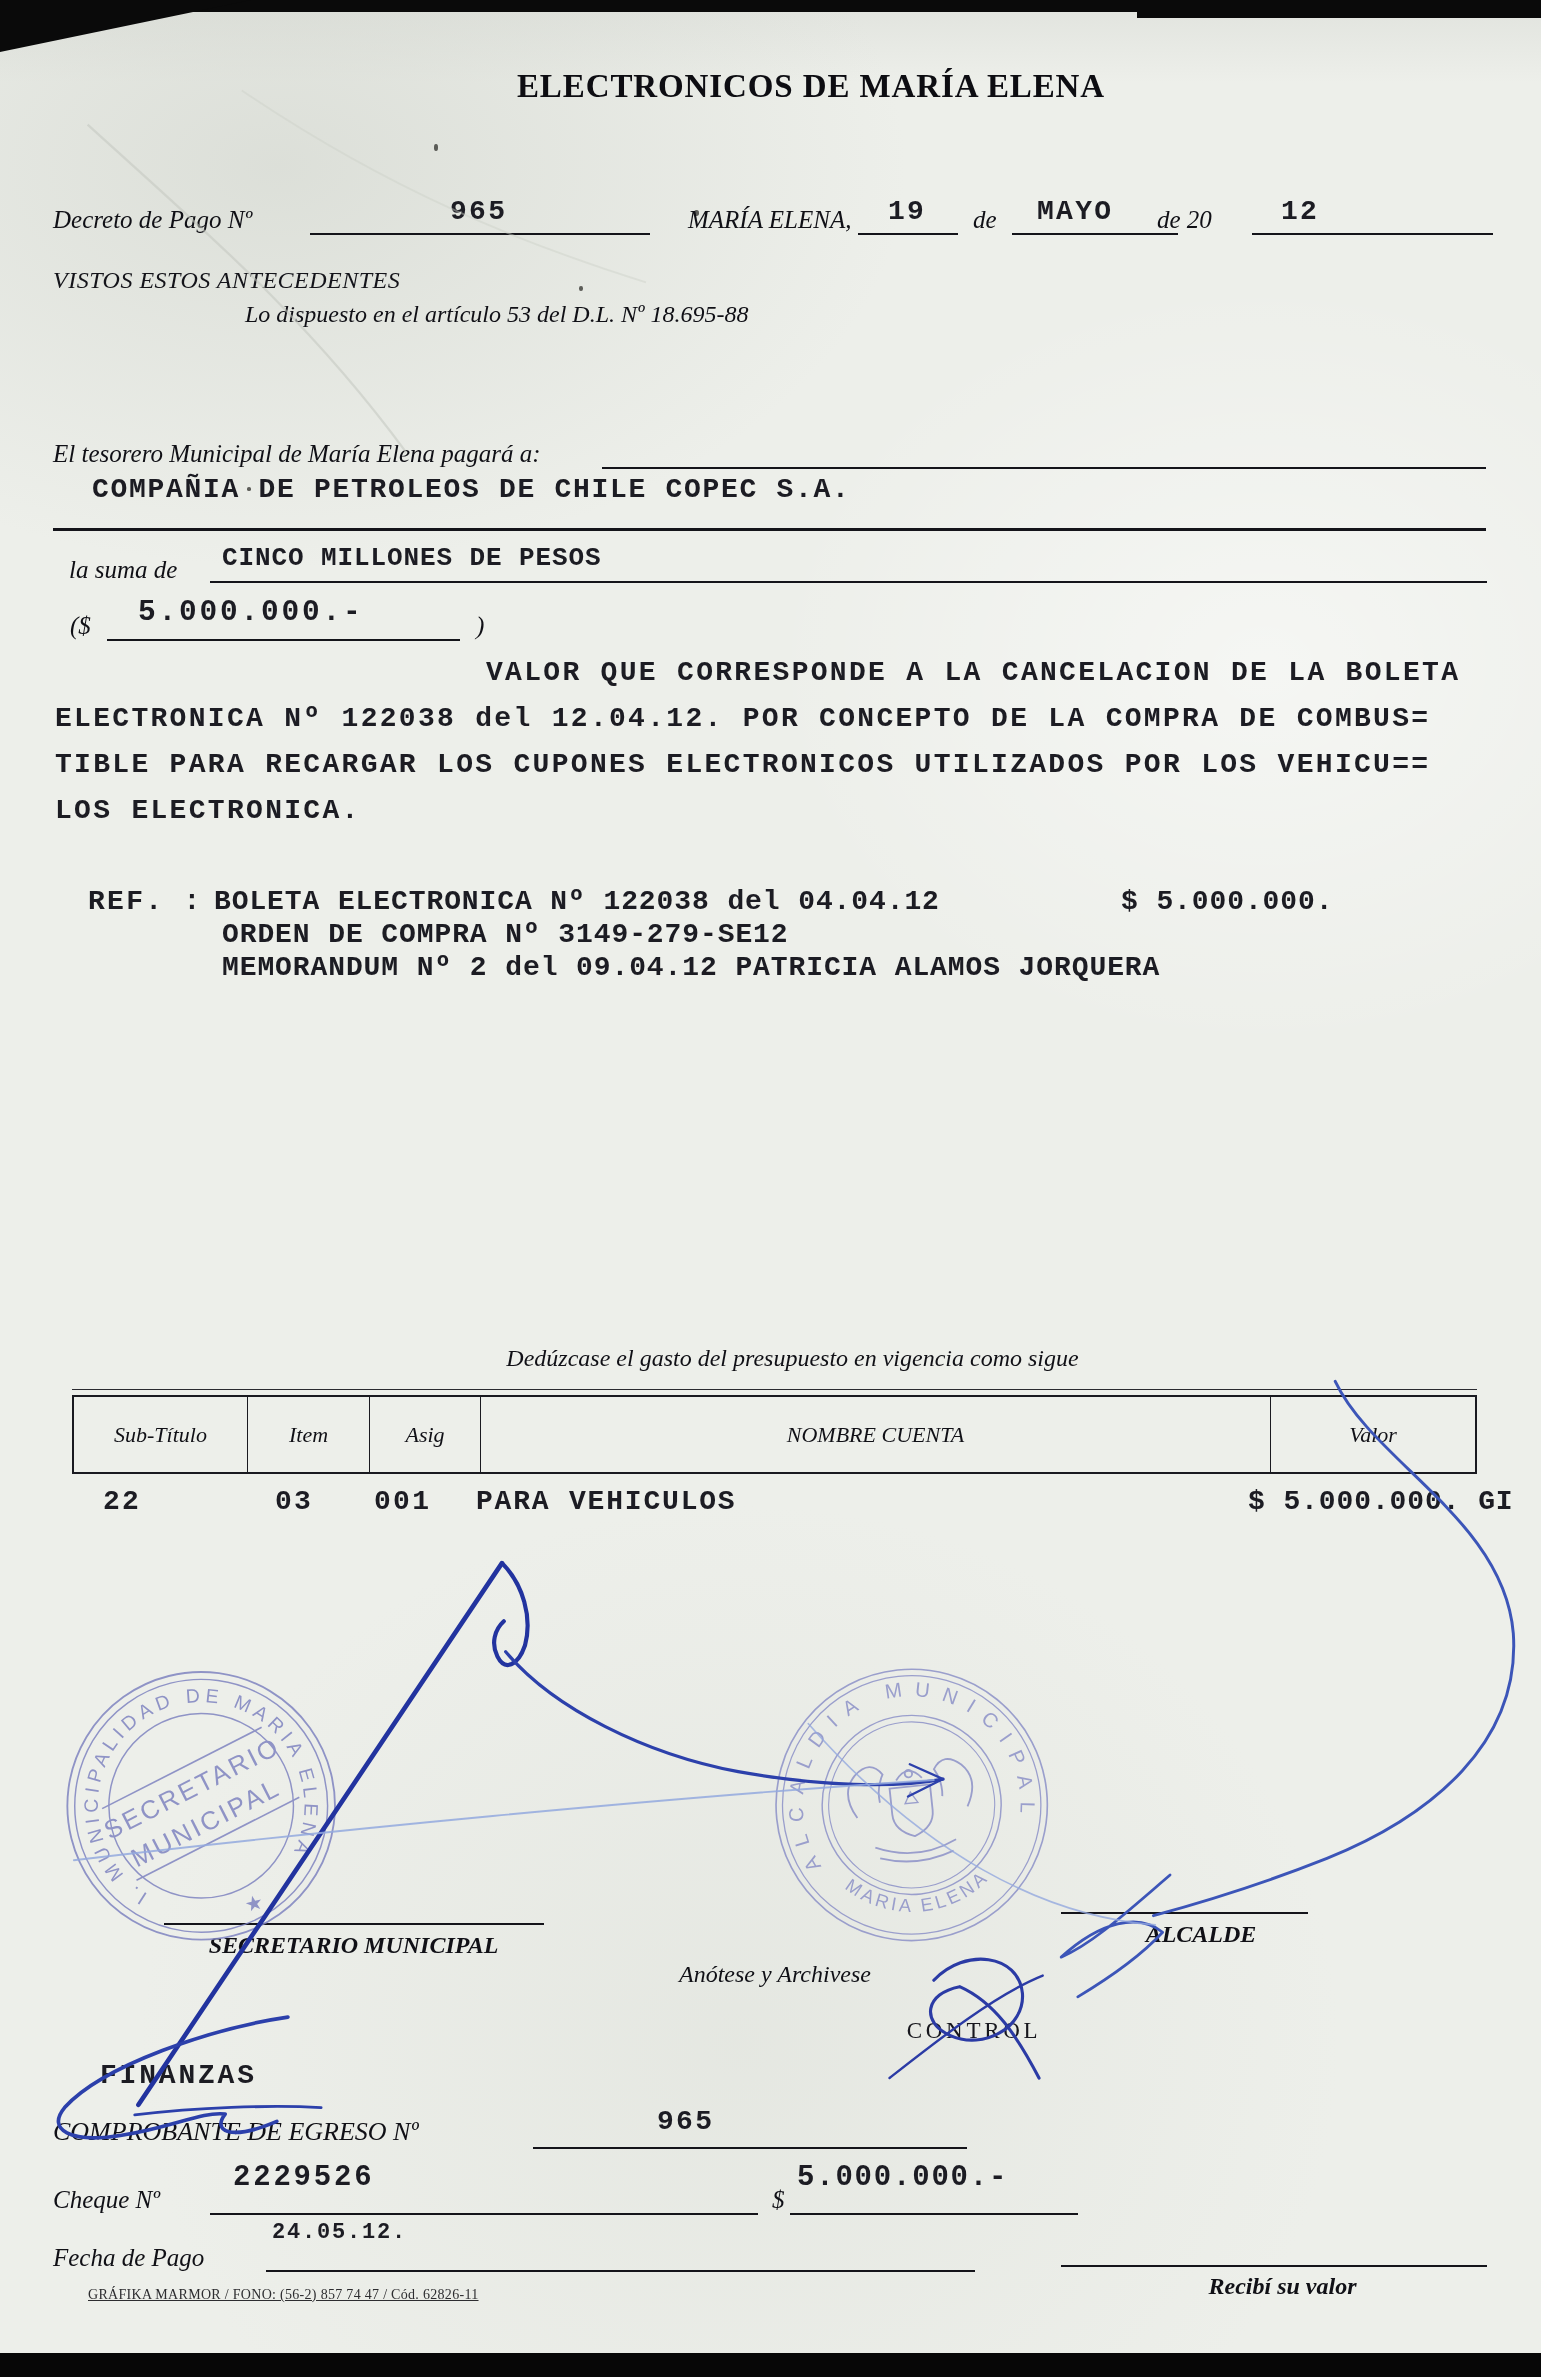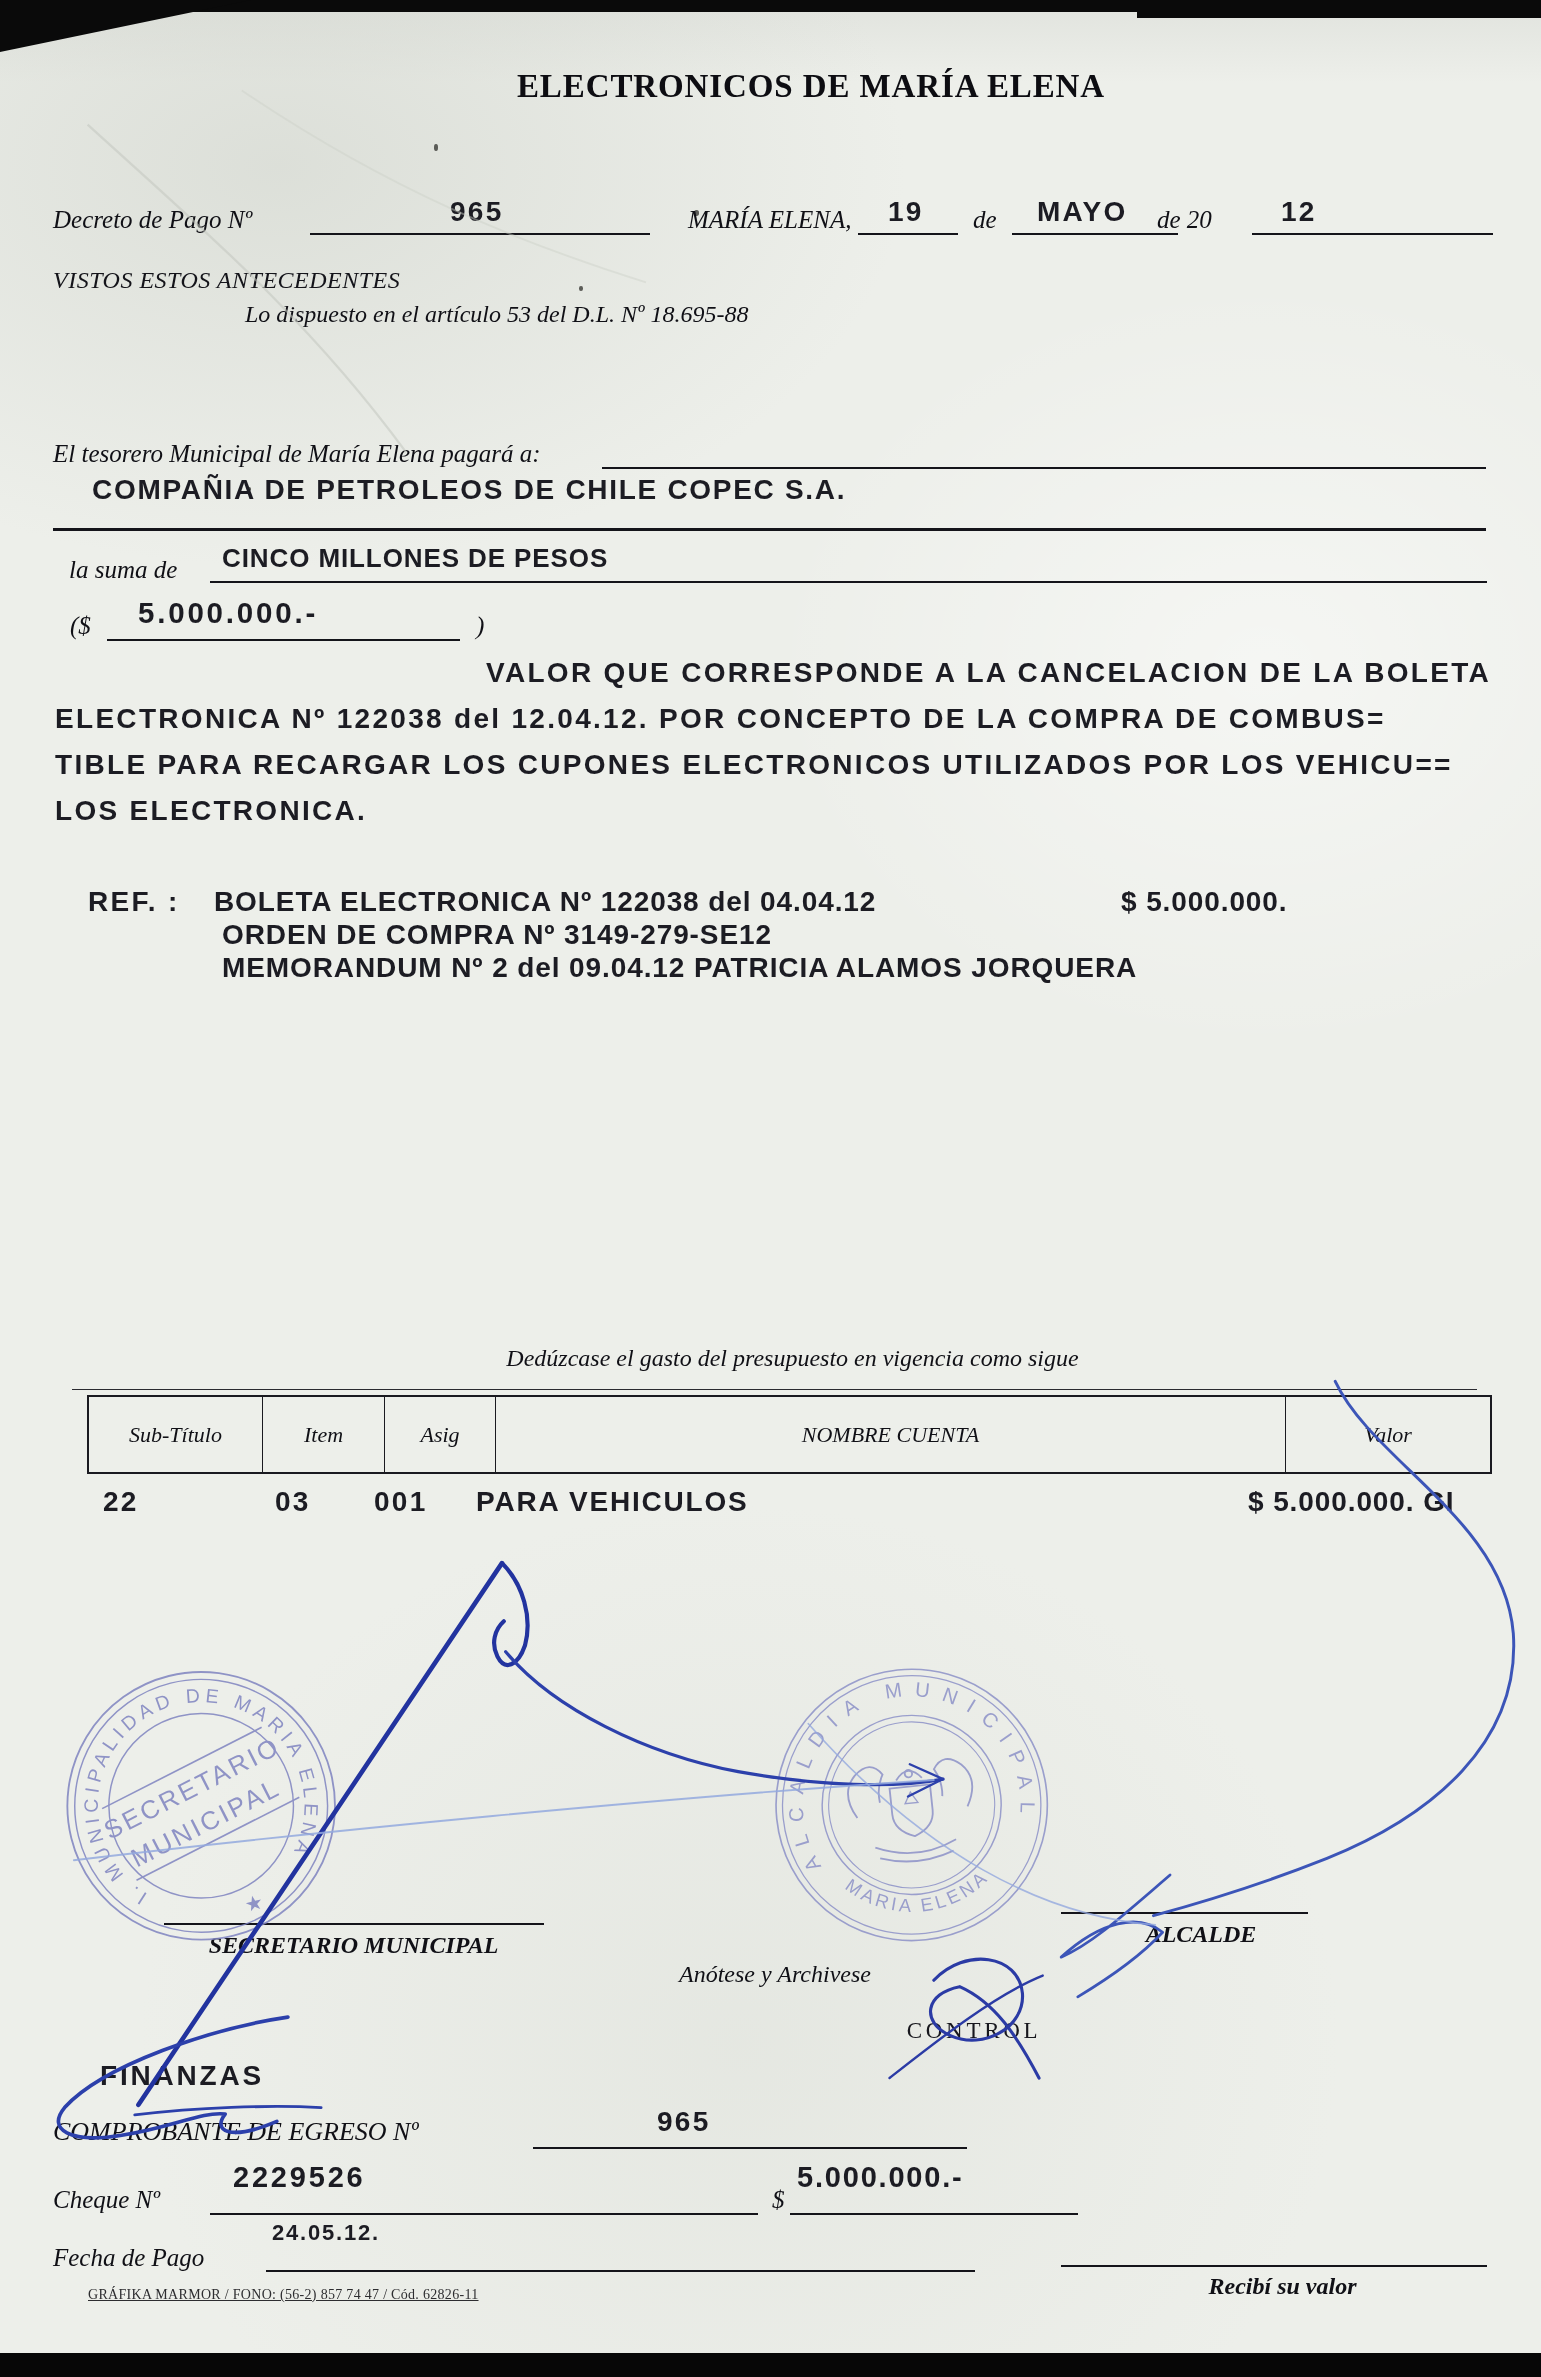--- a/index.html
+++ b/index.html
@@ -13,21 +13,21 @@
       radial-gradient(923px 831px at 48% 86%, rgba(221,224,217,.5), transparent 65%),
       linear-gradient(180deg, rgba(201,204,198,.35), rgba(201,204,198,0) 83px),
       #edefea;
     font-family:"Liberation Serif", serif;
     color:#14141a;
   }
   .abs{position:absolute;white-space:nowrap;}
   .lbl{font-style:italic;font-size:25px;line-height:1;color:#101016;}
   .lbl-b{font-style:italic;font-weight:700;font-size:24px;line-height:1;color:#101016;}
   .caps-lbl{font-style:italic;font-size:24px;line-height:1;letter-spacing:0.5px;}
-  .type{font-family:Liberation Sans, sans-serif;font-weight:700;
+  .type{font-family:Liberation Mono, monospace;font-weight:700;
         font-size:28px;line-height:1;letter-spacing:2.3px;color:#1c1c23;}
   .rule{position:absolute;height:0;border-top:2.3px solid #14141a;}
   .rule-thick{border-top-width:3.2px;}
   .rule-thin{border-top-width:1.4px;}
   .center{text-align:center;}
   .title{font-weight:700;font-size:33px;letter-spacing:0.9px;line-height:1;color:#0d0d12;}
   .bar{position:absolute;background:#0a0a0a;}
   .speck{position:absolute;background:#3a3a36;border-radius:50%;opacity:.8;}
   .tblhead{font-style:italic;font-size:22px;color:#101016;}
   .cell{display:flex;align-items:center;justify-content:center;height:100%;}
@@ -147,21 +147,21 @@
   <div>
     <span class="abs type" style="left:88px;top:888px;">REF. :</span>
     <span class="abs type" style="left:214px;top:888px;letter-spacing:0.9px;">BOLETA ELECTRONICA Nº 122038 del 04.04.12</span>
     <span class="abs type" style="left:1121px;top:888px;letter-spacing:0.9px;">$ 5.000.000.</span>
     <span class="abs type" style="left:222px;top:921px;letter-spacing:0.9px;">ORDEN DE COMPRA Nº 3149-279-SE12</span>
     <span class="abs type" style="left:222px;top:954px;letter-spacing:0.9px;">MEMORANDUM Nº 2 del 09.04.12 PATRICIA ALAMOS JORQUERA</span>
   </div>
 
   <div class="abs lbl center" style="left:377px;top:1346px;width:831px;font-size:24px;">Dedúzcase el gasto del presupuesto en vigencia como sigue</div>
   <div class="rule rule-thin" style="left:72px;top:1389px;width:1405px;border-top-color:#2a2a30;"></div>
-  <div class="abs" style="left:72px;top:1395px;width:1405px;height:79px;border:2.8px solid #1a1a20;box-sizing:border-box;display:flex;margin-left:15px;">
+  <div class="abs" style="left:72px;top:1395px;width:1405px;height:79px;border:2.8px solid #1a1a20;box-sizing:border-box;display:flex;">
     <div class="cell tblhead" style="width:173px;">
       <span>Sub-Título</span>
     </div>
     <div class="cell tblhead" style="width:121px;border-left:1.8px solid #1a1a20;">
       <span>Item</span>
     </div>
     <div class="cell tblhead" style="width:110px;border-left:1.8px solid #1a1a20;">
       <span>Asig</span>
     </div>
     <div class="cell tblhead" style="width:789px;border-left:1.8px solid #1a1a20;">

